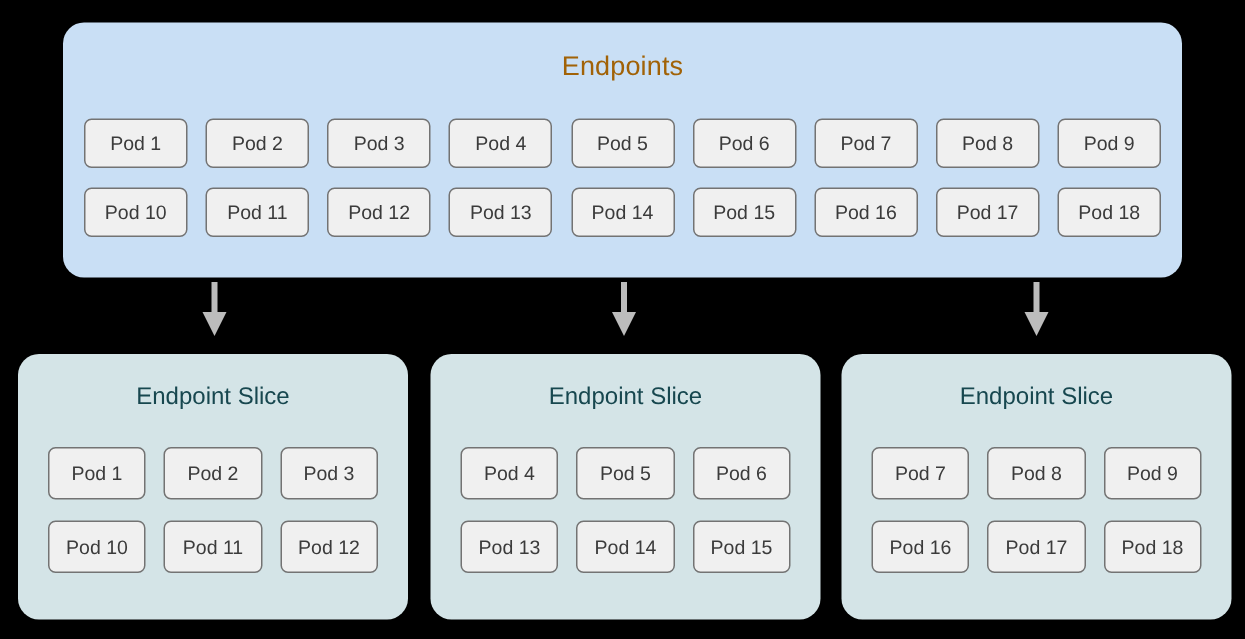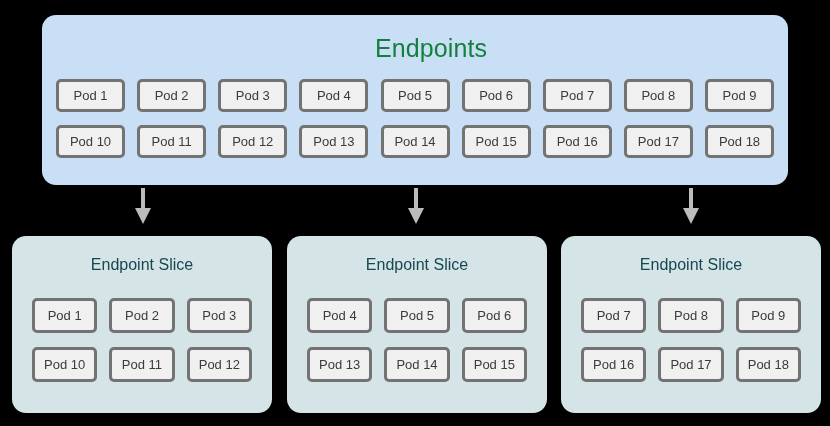--- a/index.html
+++ b/index.html
@@ -29,25 +29,25 @@
     width: 746px;
     height: 170px;
     background: #c9dff5;
     border-radius: 14px;
     box-sizing: border-box;
   }
 
   .endpoints-title {
     position: absolute;
     top: 19px;
-    left: 16px;
+    left: 0;
     width: 100%;
     text-align: center;
-    font-size: 25px;
-    color: #15803d;
+    font-size: 18px;
+    color: #a16207;
     letter-spacing: 0.1px;
     font-weight: 400;
   }
 
   .endpoints-rows {
     position: absolute;
     top: 64px;
     left: 14px;
     right: 14px;
     display: flex;
@@ -56,21 +56,21 @@
   }
 
   .endpoints-row {
     display: flex;
     justify-content: space-between;
     gap: 12px;
   }
 
   .pod-chip {
     background: #f0f0f0;
-    border: 3px solid #737373;
+    border: 1px solid #737373;
     border-radius: 5px;
     color: #3b3b3b;
     font-size: 13px;
     display: flex;
     align-items: center;
     justify-content: center;
     box-sizing: border-box;
   }
 
   .endpoints-row .pod-chip {

